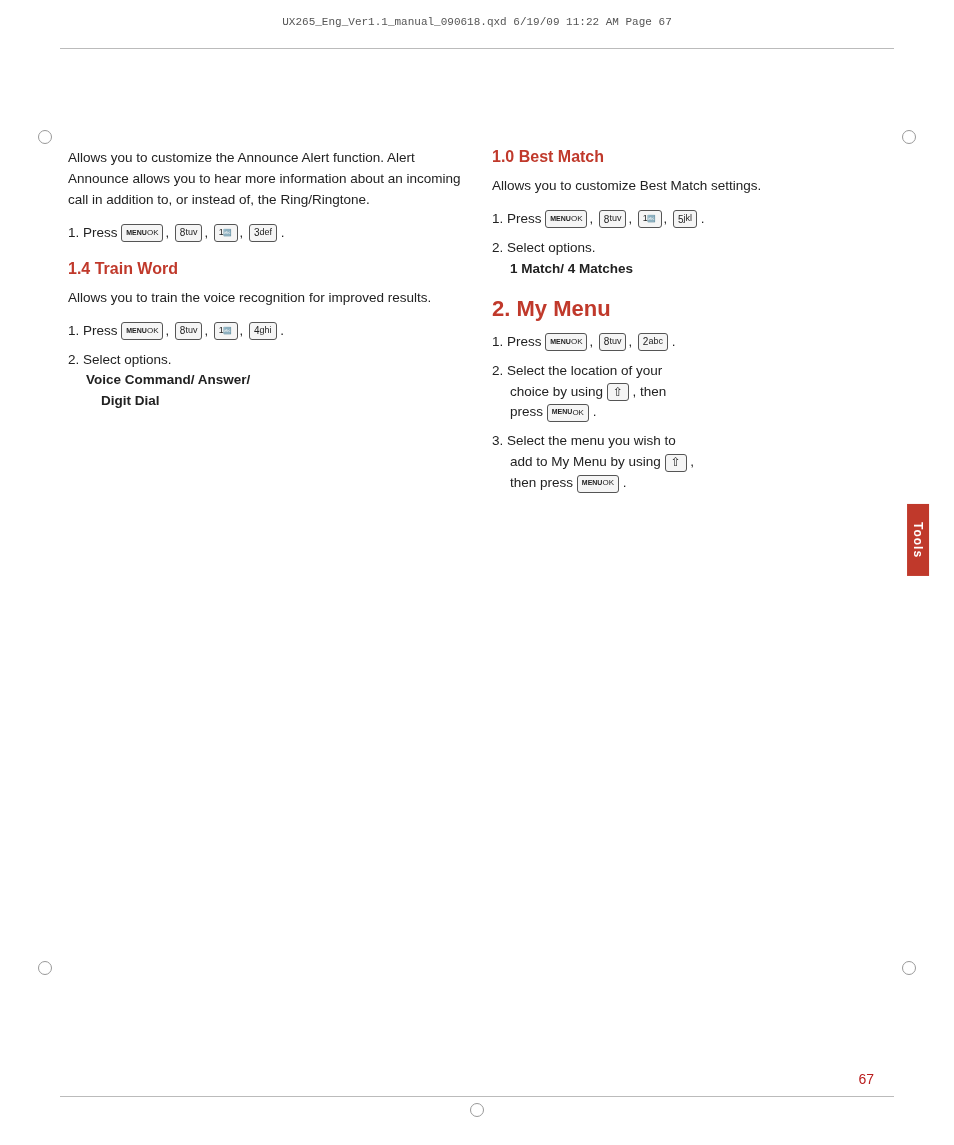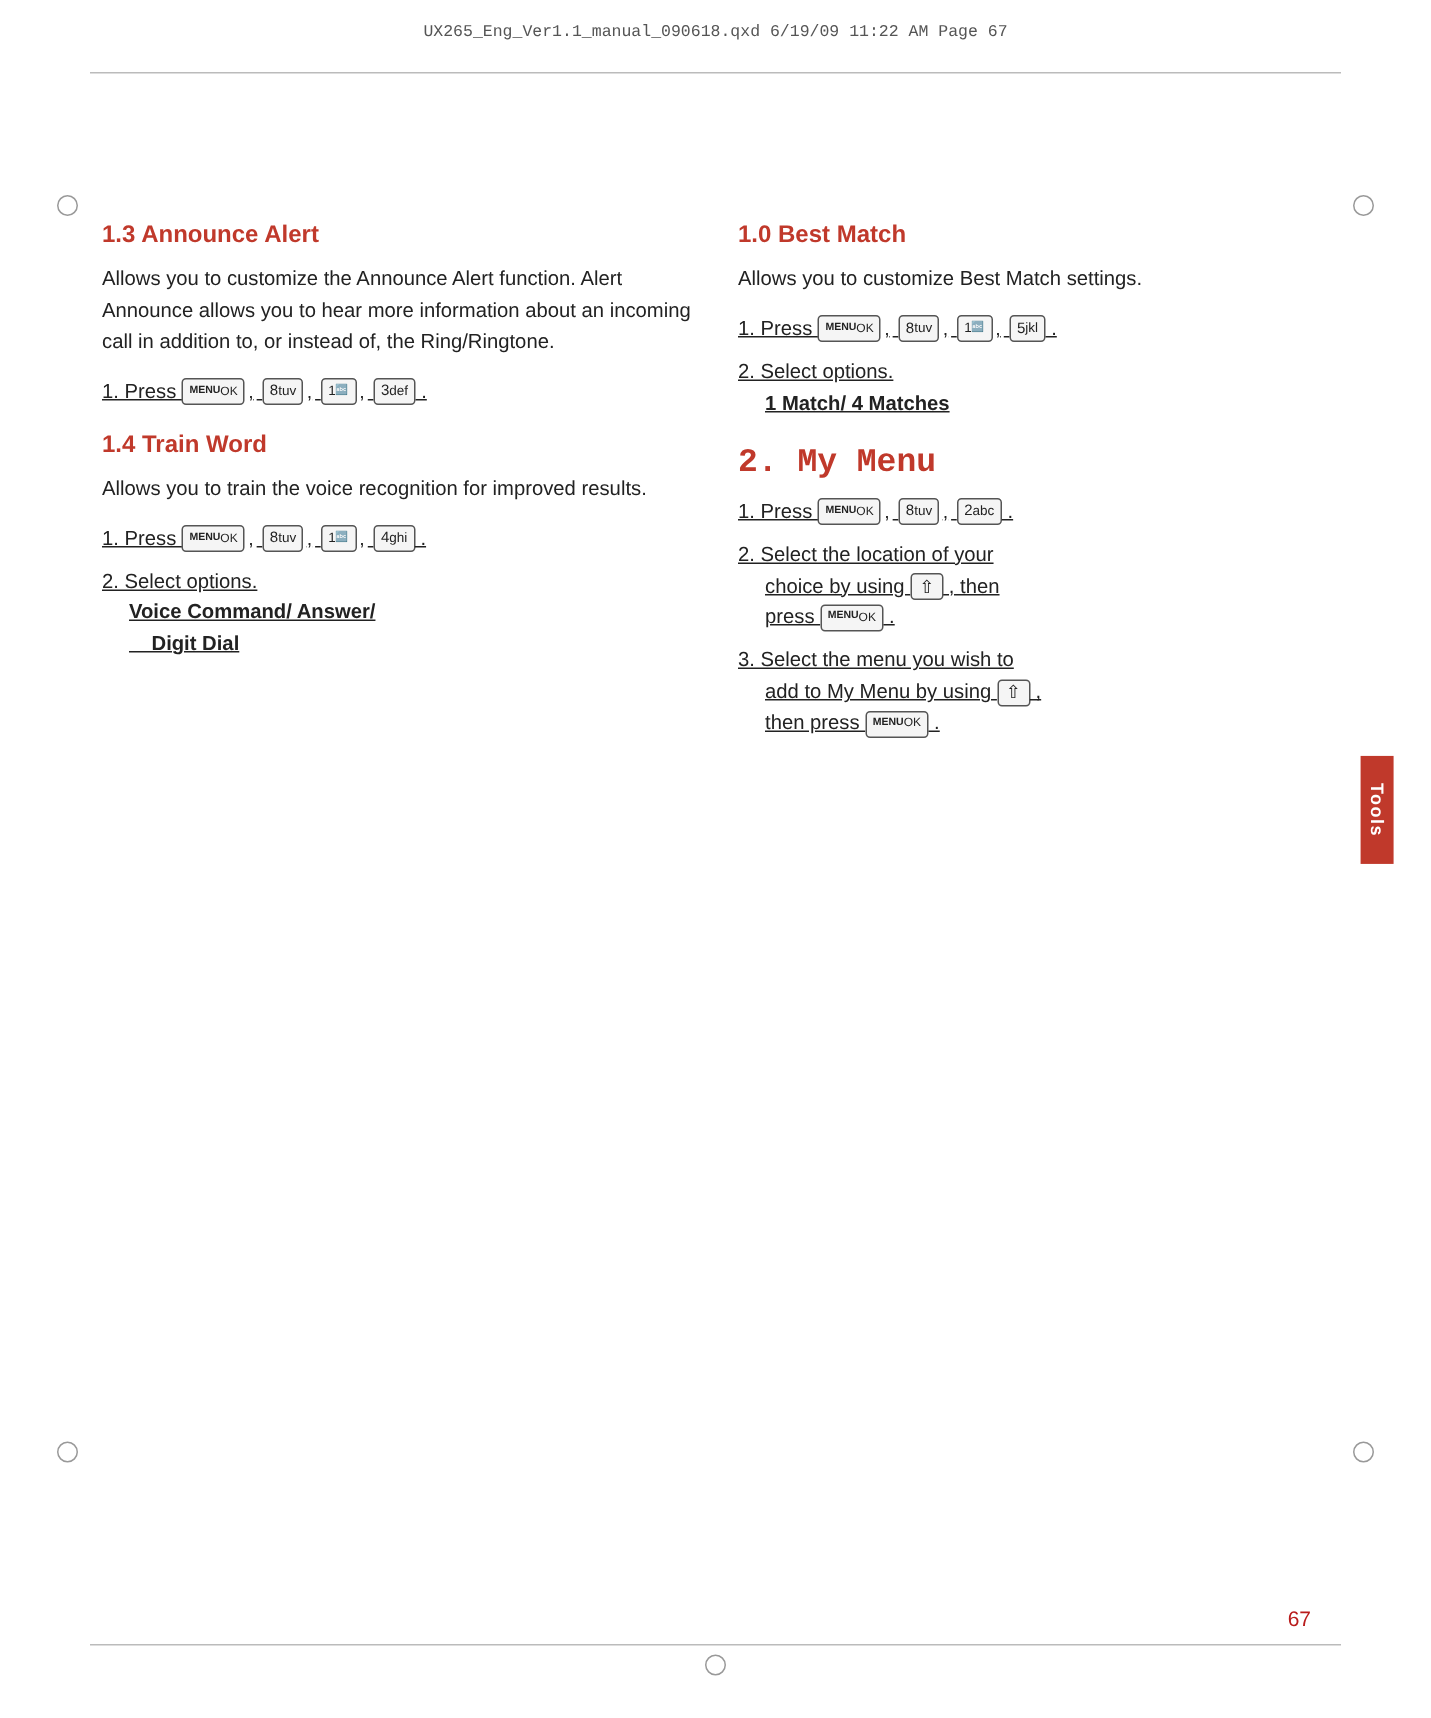--- a/index.html
+++ b/index.html
@@ -143,37 +143,35 @@
       font-size: 16px;
       font-weight: bold;
       color: #c0392b;
       margin-bottom: 10px;
     }
     .section-title-large {
       font-size: 22px;
       font-weight: bold;
       color: #c0392b;
       margin-bottom: 10px;
-      font-family: Liberation Mono, monospace;
     }
 
     
     .body-text {
       font-size: 13.5px;
       line-height: 1.55;
       margin-bottom: 12px;
       color: #222;
     }
 
     
     .step {
       font-size: 13.5px;
       line-height: 1.55;
       margin-bottom: 8px;
-      text-decoration: underline;
     }
     .step-bold {
       font-weight: bold;
       margin-left: 18px;
       display: block;
     }
 
     
     .key-btn {
       display: inline-flex;
@@ -238,21 +236,20 @@
 
 <div class="tools-label-wrapper">
   <div class="tools-label">Tools</div>
 </div>
 
 <div class="content">
 
   <div class="col-left">
 
     <div>
-      <div class="section-title">1.3 Announce Alert</div>
       <div class="body-text">Allows you to customize the Announce Alert function. Alert Announce allows you to hear more information about an incoming call in addition to, or instead of, the Ring/Ringtone.</div>
 
       <div class="step">
         1. Press
         <span class="key-btn">
             <span style="font-size:7px;font-weight:bold;">MENU</span>
             <br>
             <span style="font-size:8px;">OK</span>
           </span><span class="key-sep">,</span>
         <span class="key-btn">8<span style="font-size:9px;">tuv</span></span><span class="key-sep">,</span>

